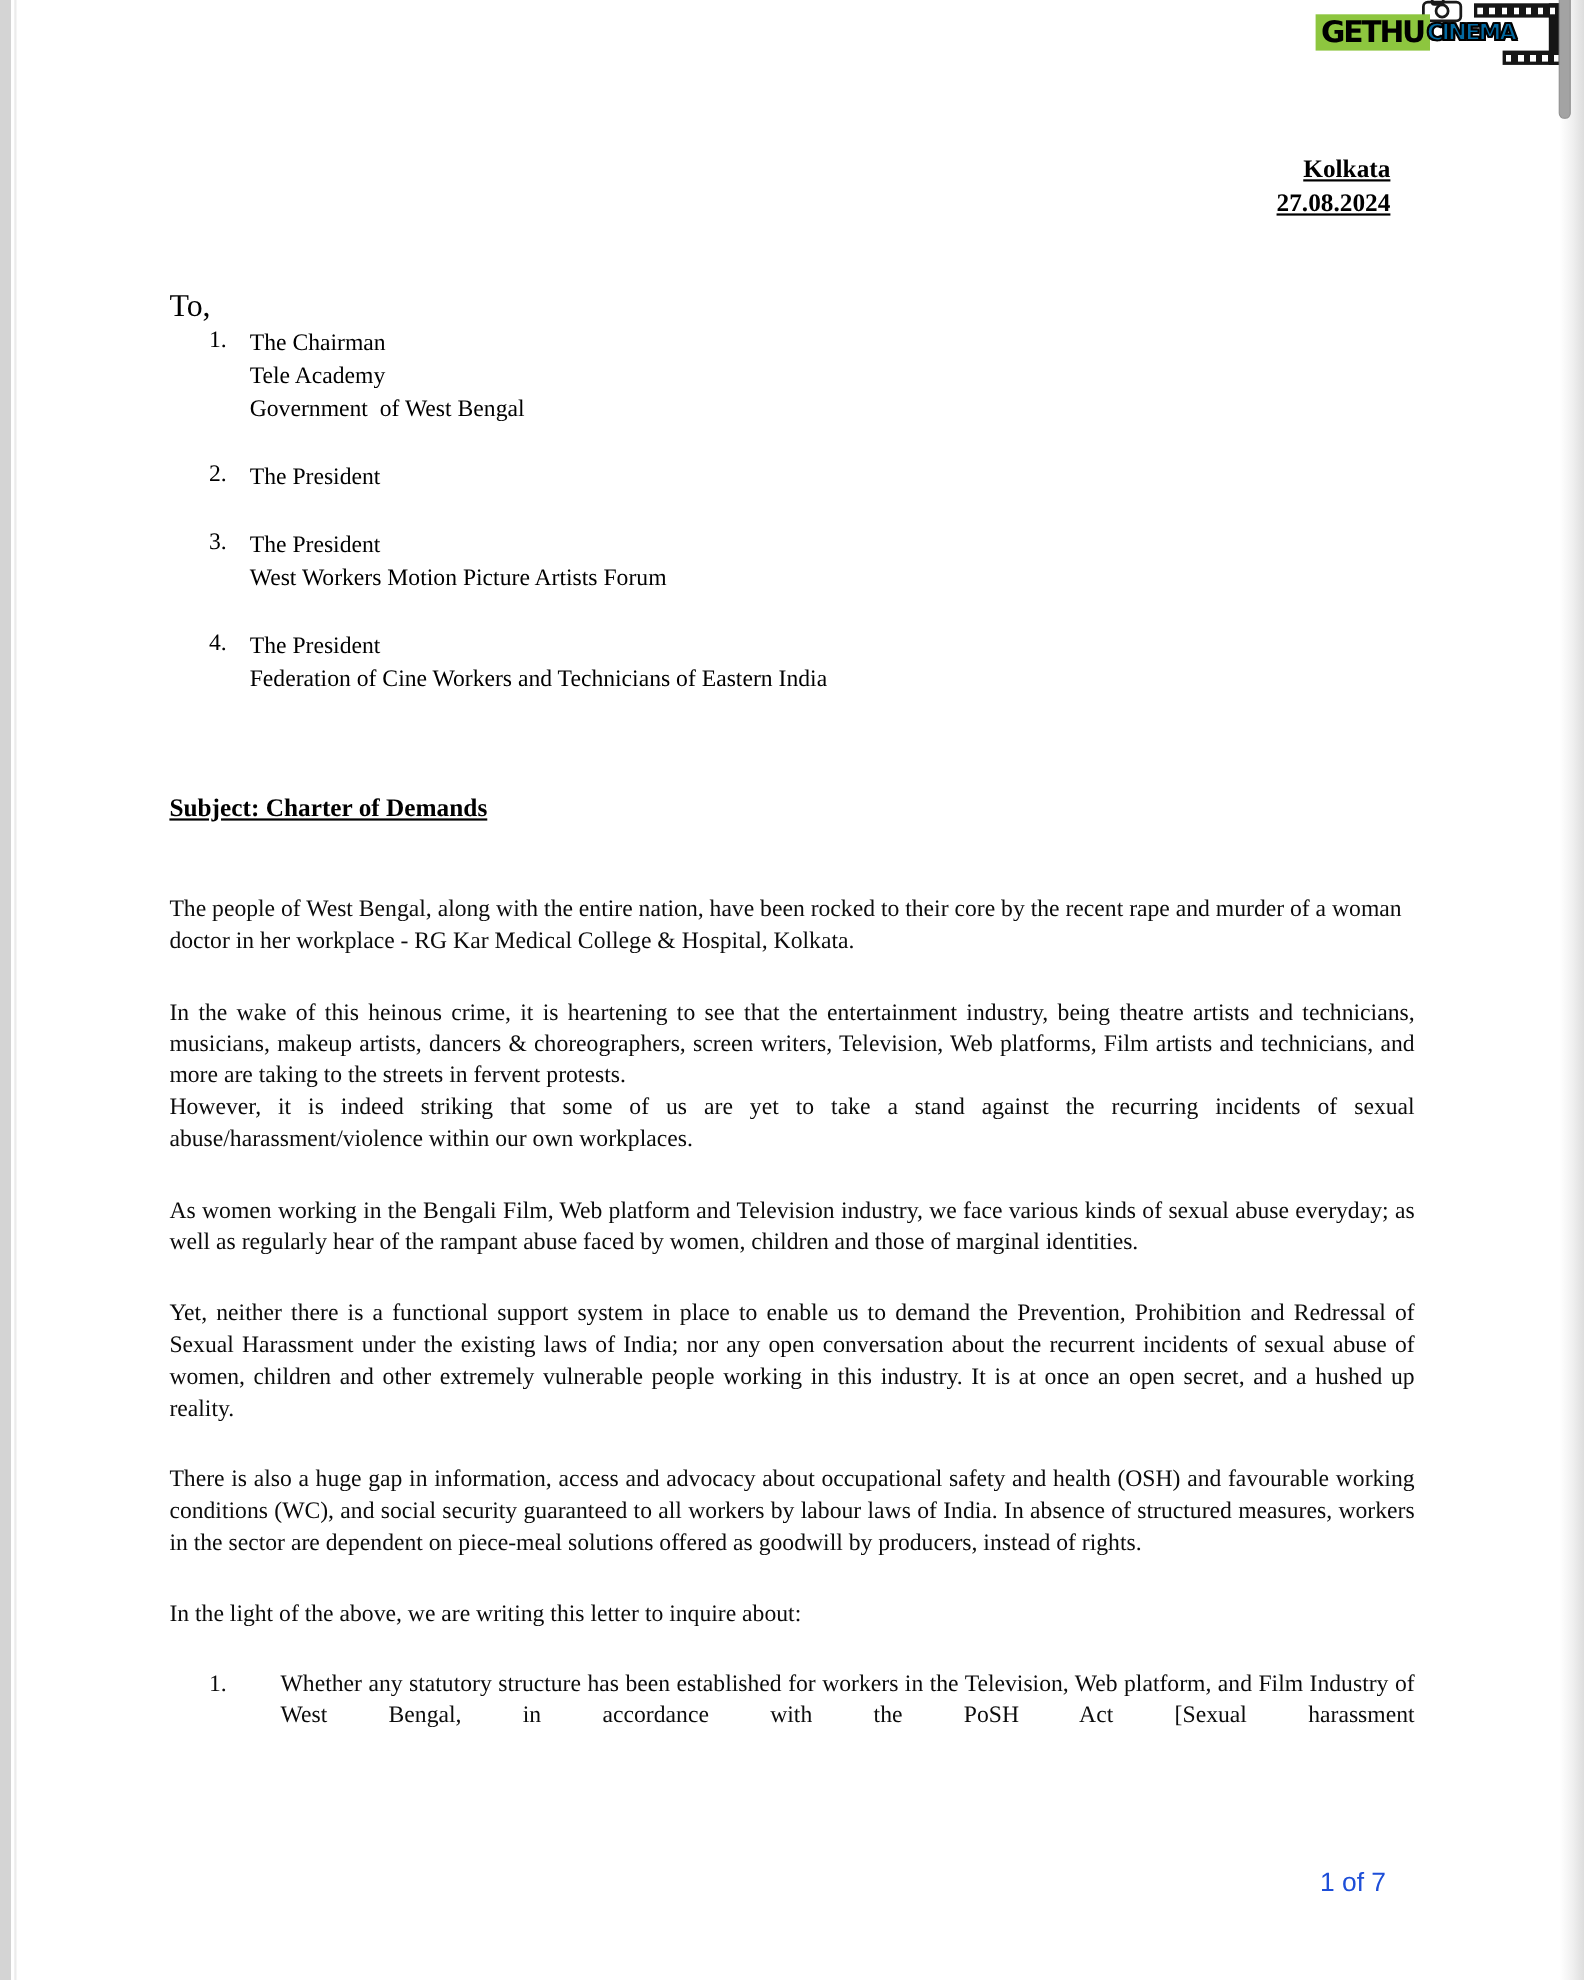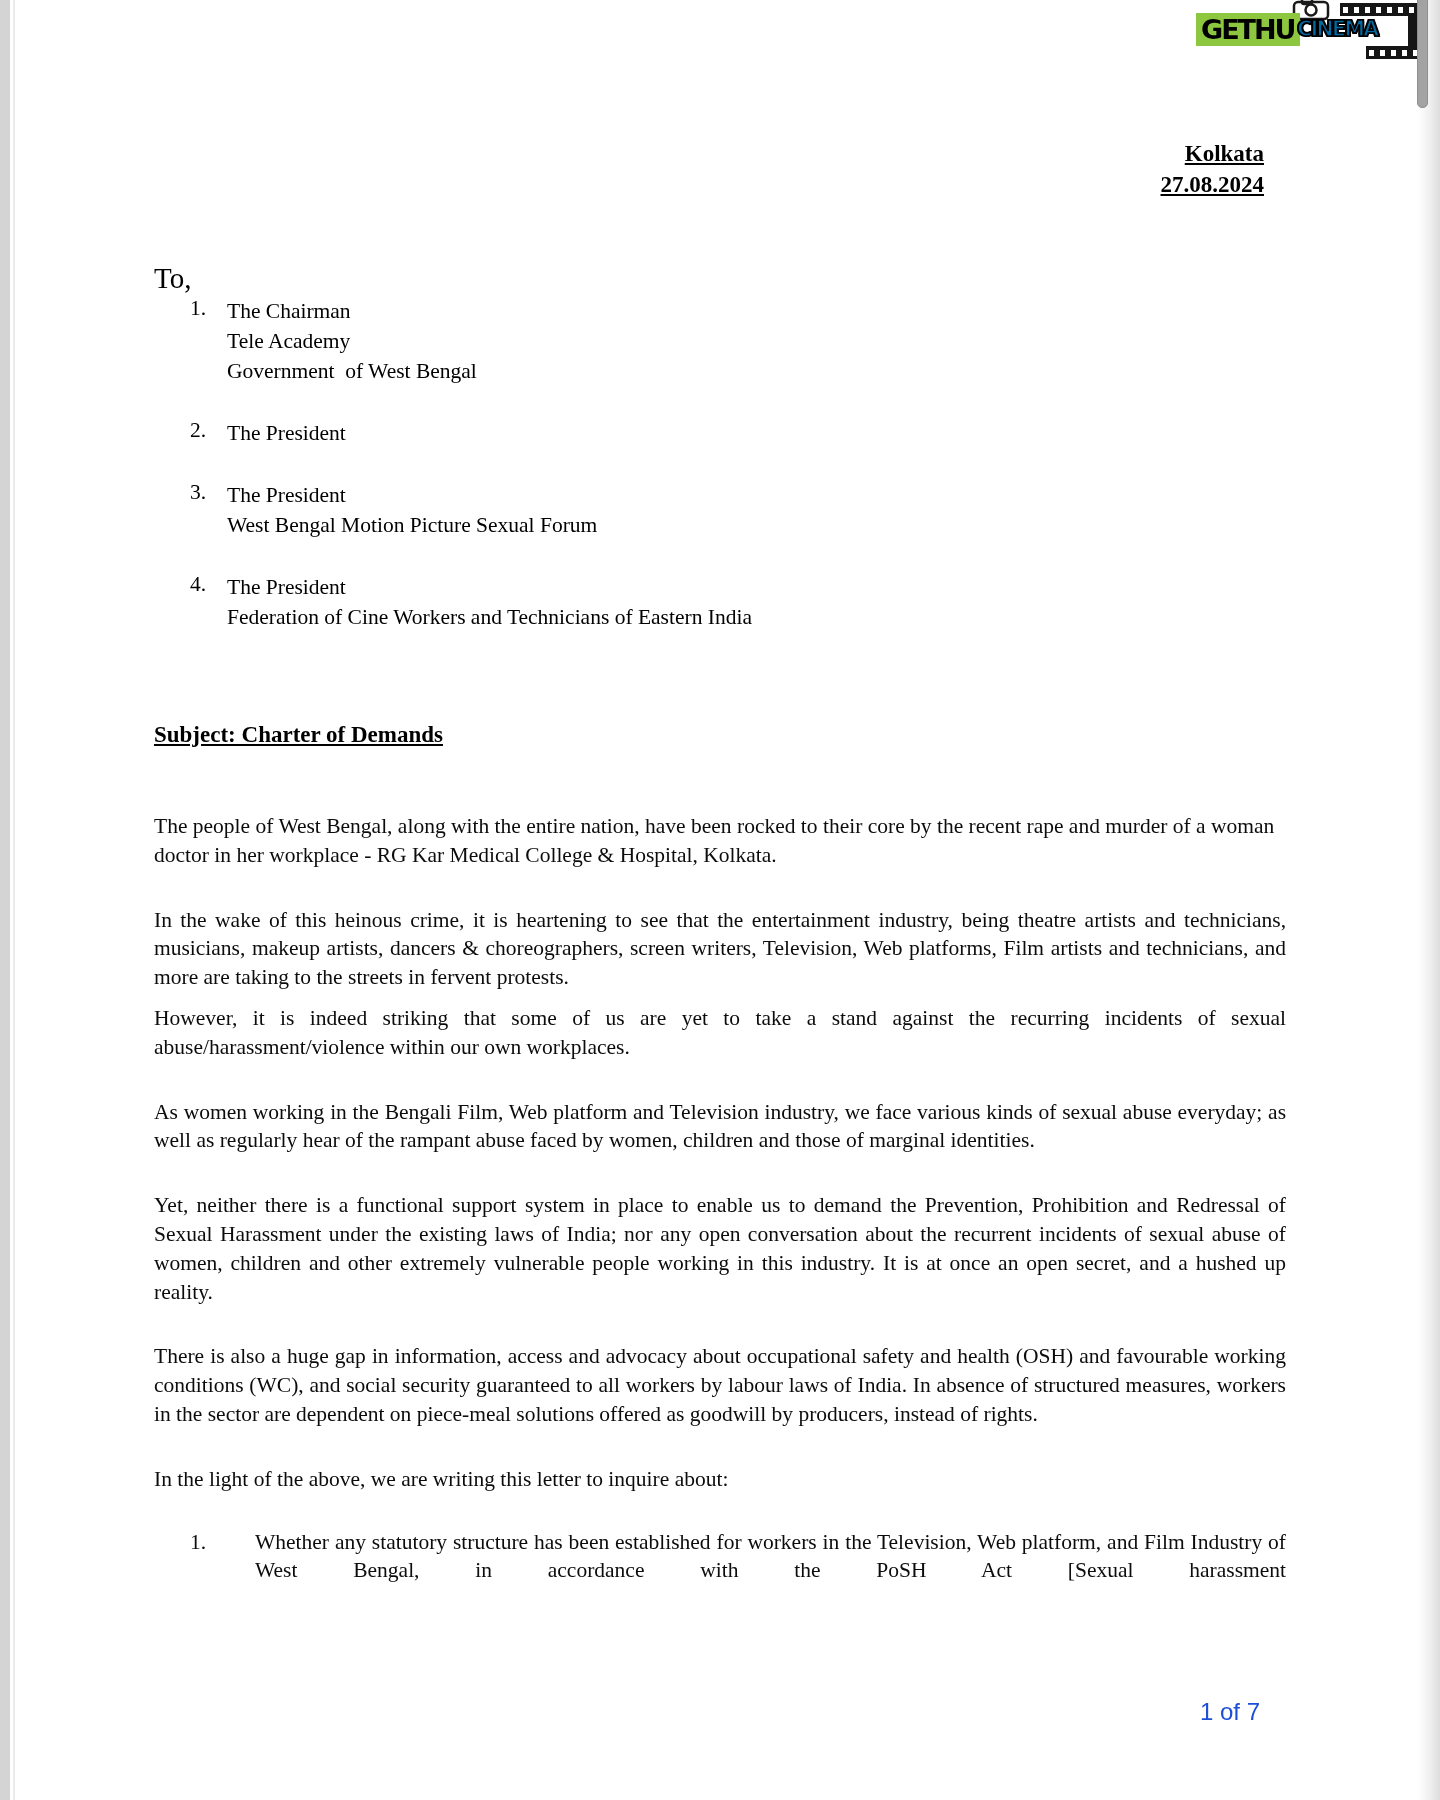--- a/index.html
+++ b/index.html
@@ -46,21 +46,21 @@
   .rnum { width:37px; flex:none; }
   .rline { line-height:30px; white-space:pre-wrap; }
 
   .subject { position:absolute; left:154px; top:722px; width:1132px; 
              font-weight:bold; font-size:23px; text-decoration:underline; }
 
   .letter-body { position:absolute; left:154px; top:812px; width:1132px;
                  font-size:21.5px; line-height:28.8px; color:#0c0c0c; }
   .para { margin:36px 0 0 0; }
   .para.first { margin-top:0; }
-  .para.nogap { margin-top:12px; }
+  .para.nogap { margin-top:0; }
   .para.justify { text-align:justify; }
 
   .inq { display:flex; margin-top:34px; padding-left:36px; }
   .inq-num { width:37px; flex:none; }
   .inq-text { flex:1; text-align:justify; text-align-last:justify;margin-left:28px; }
 
   .page-indicator { position:absolute; top:1698px; right:180px;
                     font-family:"Liberation Sans","DejaVu Sans",sans-serif;
                     font-size:24px; color:#1d4ed8; }
 </style>
@@ -107,21 +107,21 @@
     <div class="recipient">
       <span class="rnum">2.</span>
       <div class="rlines">
         <div class="rline">The President</div>
       </div>
     </div>
     <div class="recipient">
       <span class="rnum">3.</span>
       <div class="rlines">
         <div class="rline">The President</div>
-        <div class="rline">West Bengal Motion Picture Sexual Forum</div>
+        <div class="rline">West Workers Motion Picture Artists Forum</div>
       </div>
     </div>
     <div class="recipient">
       <span class="rnum">4.</span>
       <div class="rlines">
         <div class="rline">The President</div>
         <div class="rline">Federation of Cine Workers and Technicians of Eastern India</div>
       </div>
     </div>
   </div>

